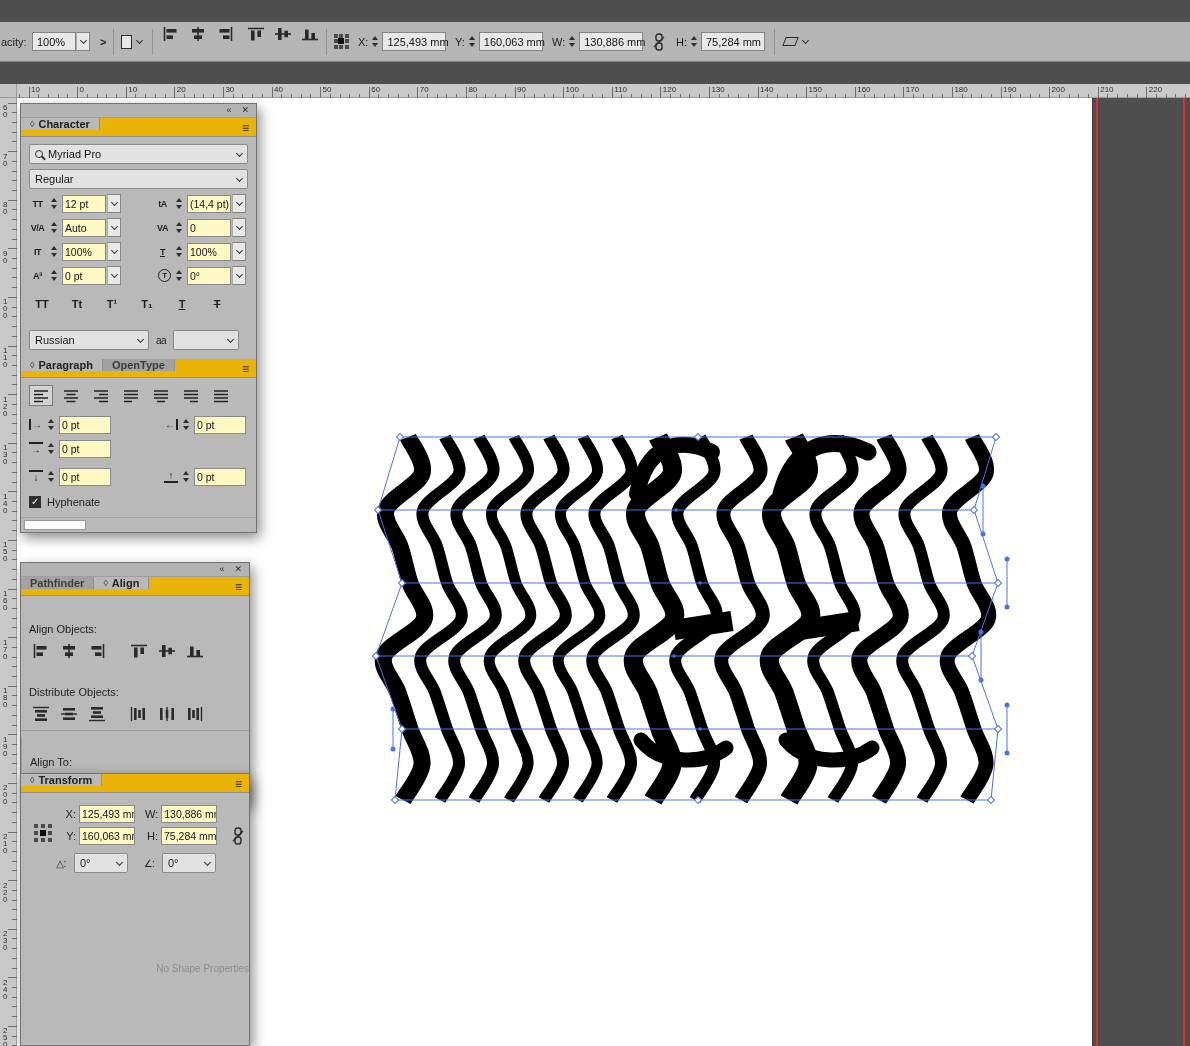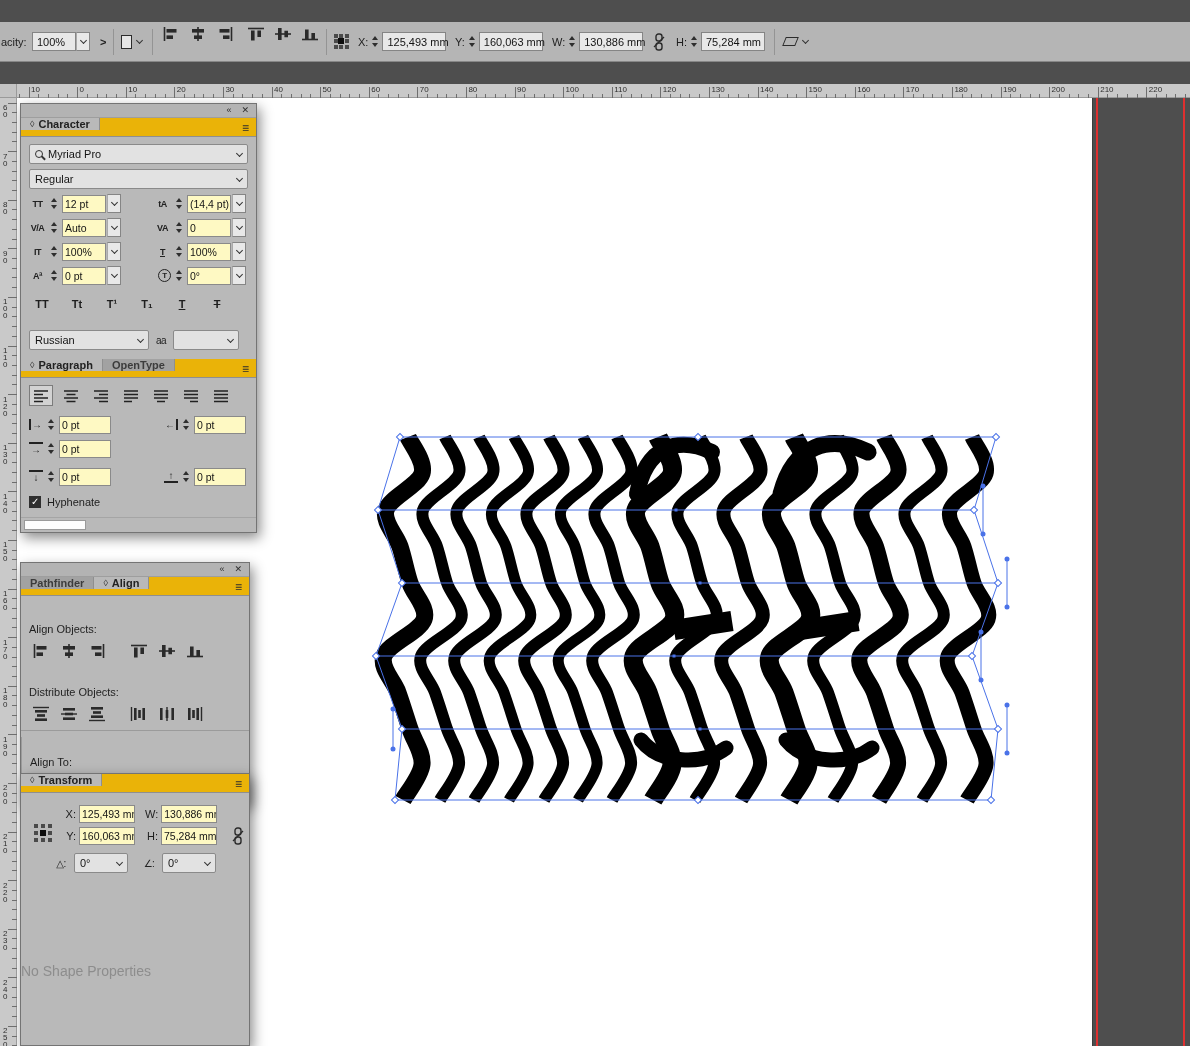--- a/index.html
+++ b/index.html
@@ -91,21 +91,21 @@
 .abtn.sm{width:19px}
 .seclab{font-size:11px;color:#1f1f1f;margin:25px 8px 2px}
 .hdiv{height:1px;background:#9b9b9b;margin:6px 0 0}
 .dsrow{display:flex;align-items:stretch}
 .dsleft{flex:1}
 .dsright{width:72px}
 .vdiv{width:1px;background:#9b9b9b;margin-top:6px}
 .abico{width:11px;height:9px;border:1.3px solid #2c2c2c;background:#e6e6e6;margin-right:4px}
 .tfrow{display:flex;align-items:center;gap:3px;margin:4px 8px 4px 42px}
 .tfrow .lab{min-width:13px;text-align:right}
-.noshape{position:absolute;top:170px;left:0;width:100%;text-align:left;color:#8d8d8d;font-size:14px}
+.noshape{position:absolute;top:170px;left:0;width:100%;text-align:right;color:#8d8d8d;font-size:10px}
 .tffoot{position:absolute;left:0;right:0;bottom:4px;border-top:1px solid #989898;padding:6px 8px 4px;display:flex;align-items:center;gap:7px}
 .pfoot{height:15px;background:#b9b9b9;border-top:1px solid #a5a5a5;display:flex;align-items:center;padding:0 3px}
 .wbox{width:62px;height:10px;background:#fdfdfd;border:1px solid #9a9a9a}
 .gray{color:#8f8f8f}
 .combo.dis{background:#c9c9c9}
 </style>
 </head>
 <body>
 
 <svg width="0" height="0" style="position:absolute">

